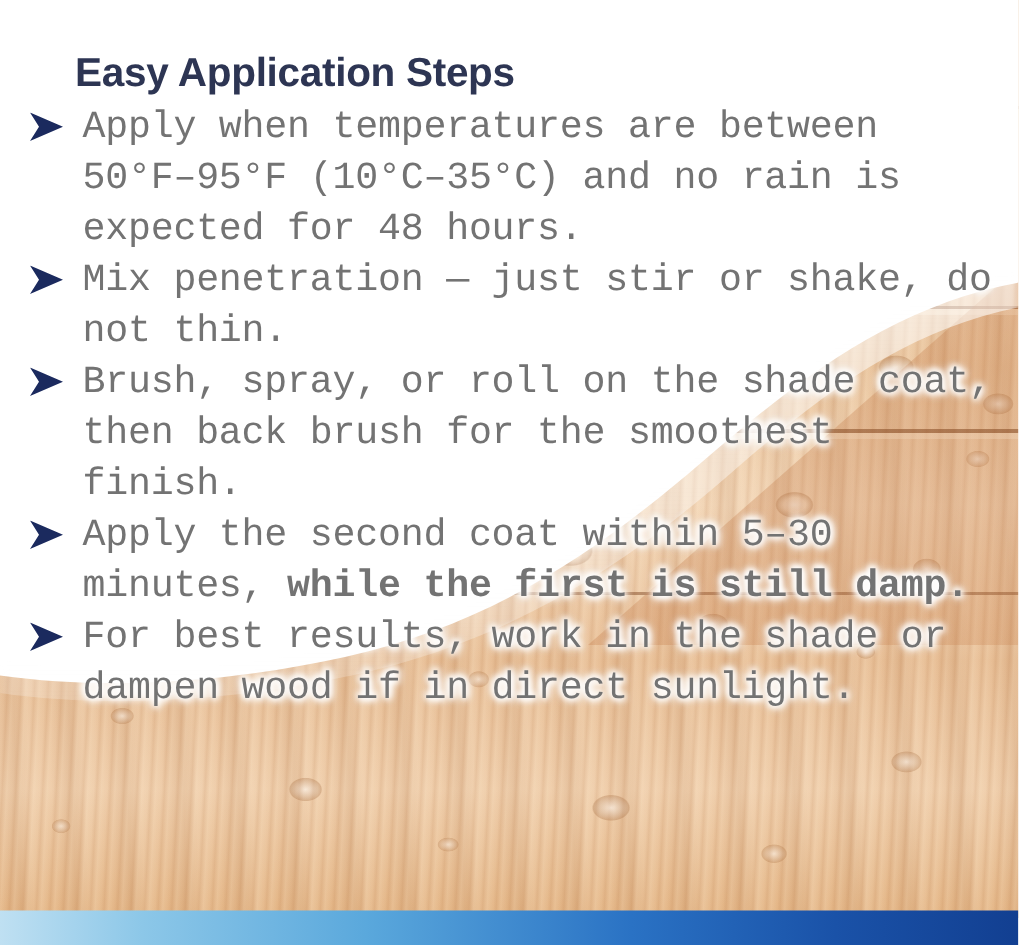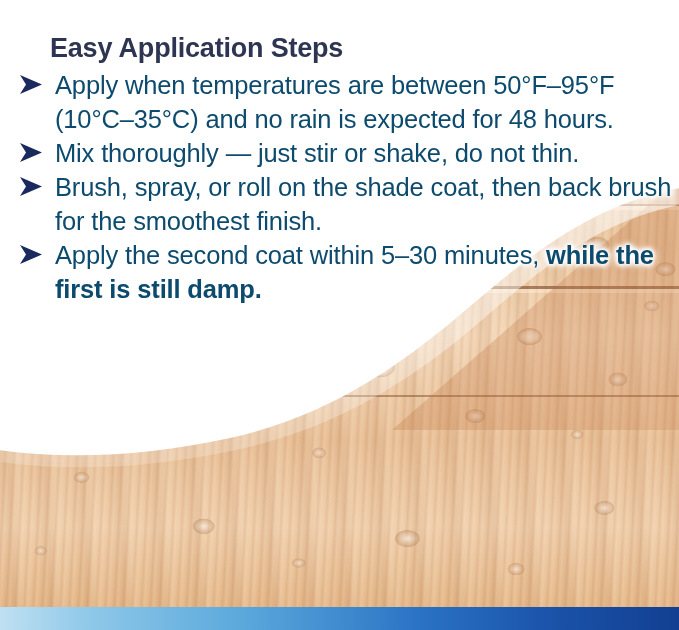--- a/index.html
+++ b/index.html
@@ -182,25 +182,26 @@
     top: 7px;
     width: 24px;
     height: 19px;
     display: block;
   }
 
   .step-text {
     display: block;
     font-size: 25.5px;
     line-height: 34px;
-    color: #0c4a6e;
+    color: #737373;
     letter-spacing: -0.15px;
     text-shadow:
       0 0 8px #fff, 0 0 8px #fff, 0 0 6px #fff,
       0 0 4px #fff, 1px 1px 4px #fff, -1px -1px 4px #fff;
+    font-family: Liberation Mono, monospace;
   }
 
   .step-text b {
     font-weight: bold;
   }
 </style>
 </head>
 <body>
 
 <div id="stage">
@@ -229,21 +230,21 @@
         </span>
         <span class="step-text">Apply when temperatures are between 50°F–95°F (10°C–35°C) and no rain is expected for 48 hours.</span>
       </div>
 
       <div class="step">
         <span class="bullet-icon">
           <svg width="24" height="19" viewBox="0 0 24 19" aria-hidden="true">
             <path d="M1 0 L23 9.5 L1 19 L7 9.5 Z" fill="#1b2a5e"></path>
           </svg>
         </span>
-        <span class="step-text">Mix thoroughly — just stir or shake, do not thin.</span>
+        <span class="step-text">Mix penetration — just stir or shake, do not thin.</span>
       </div>
 
 
       <div class="step">
         <span class="bullet-icon">
           <svg width="24" height="19" viewBox="0 0 24 19" aria-hidden="true">
             <path d="M1 0 L23 9.5 L1 19 L7 9.5 Z" fill="#1b2a5e"></path>
           </svg>
         </span>
         <span class="step-text">Brush, spray, or roll on the shade coat, then back brush for the smoothest finish.</span>
@@ -251,18 +252,26 @@
 
       <div class="step">
         <span class="bullet-icon">
           <svg width="24" height="19" viewBox="0 0 24 19" aria-hidden="true">
             <path d="M1 0 L23 9.5 L1 19 L7 9.5 Z" fill="#1b2a5e"></path>
           </svg>
         </span>
         <span class="step-text"><span>Apply the second coat within 5–30 minutes, </span><b>while the first is still damp.</b></span>
       </div>
 
+      <div class="step">
+        <span class="bullet-icon">
+          <svg width="24" height="19" viewBox="0 0 24 19" aria-hidden="true">
+            <path d="M1 0 L23 9.5 L1 19 L7 9.5 Z" fill="#1b2a5e"></path>
+          </svg>
+        </span>
+        <span class="step-text">For best results, work in the shade or dampen wood if in direct sunlight.</span>
+      </div>
 
 
 
     </div>
   </div>
 </div>
 
 </body></html>

